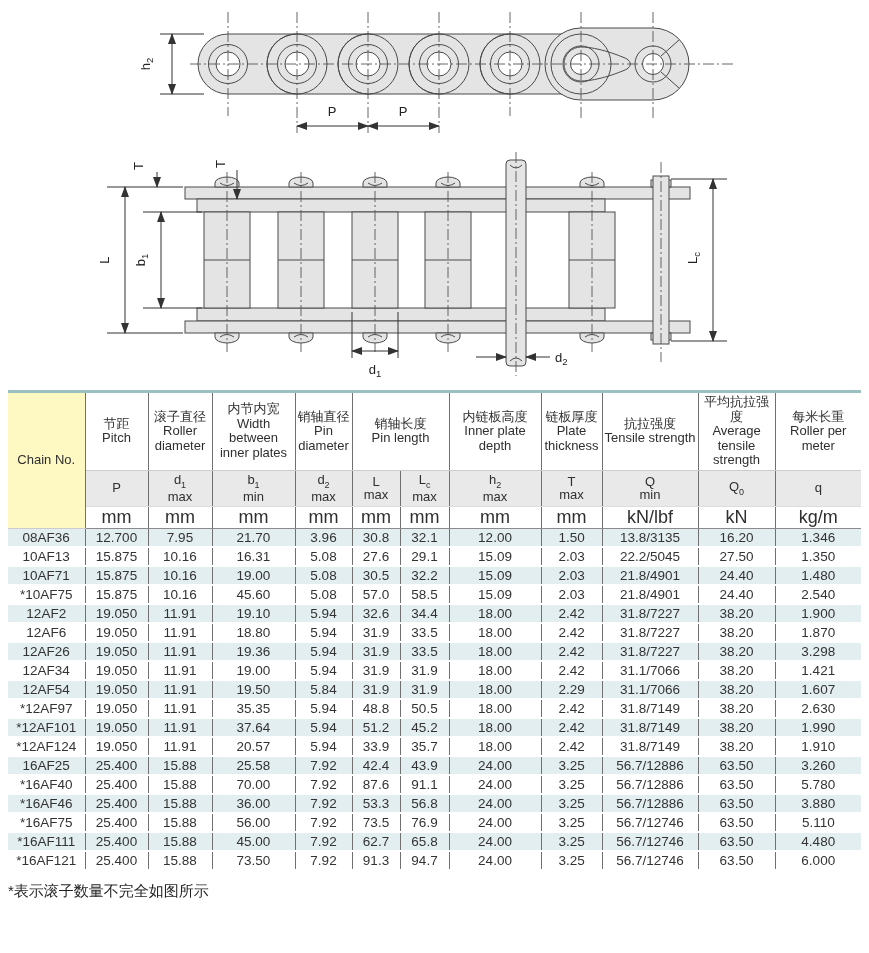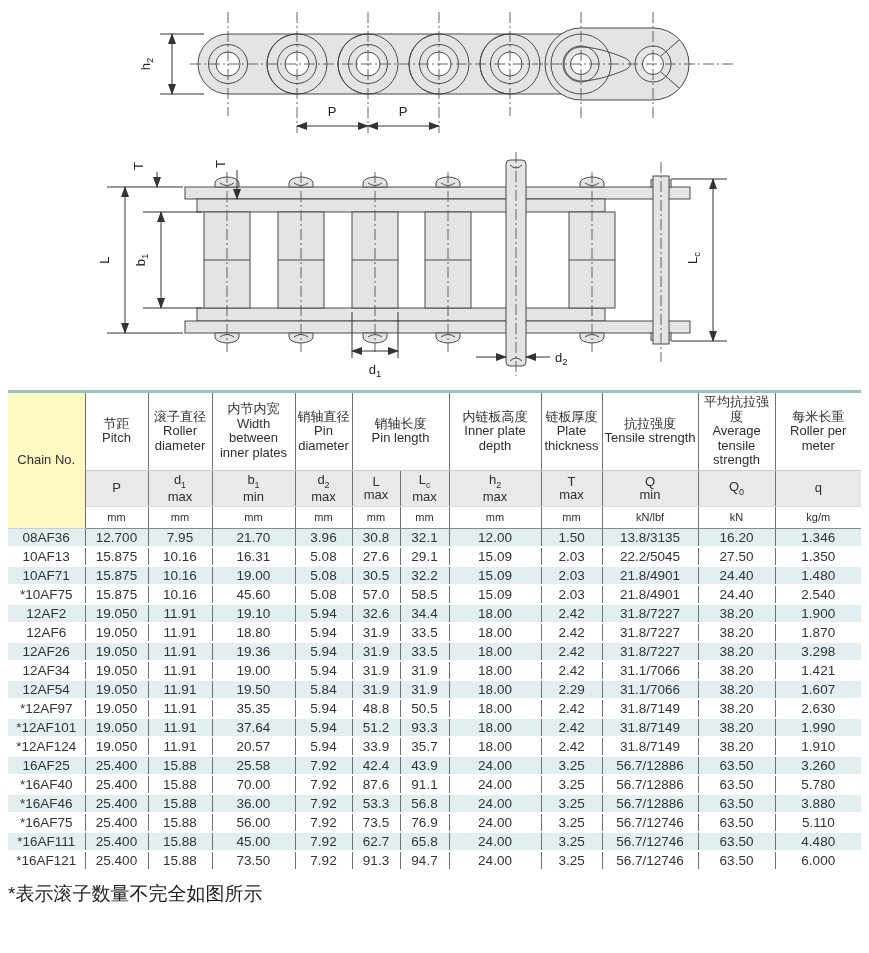--- a/index.html
+++ b/index.html
@@ -30,26 +30,26 @@
     font-weight:normal; padding:0;
   }
   table.spec tr > *:first-child { border-left:none; }
   table.spec tr > *:last-child  { border-right:none; }
   th.chain-th { font-size:13.5px; background:#fef9c3; border-bottom:1px solid #8a8a8a; }
   tr.name-row th { height:66px; font-size:13px; line-height:1.12; border-bottom:1px solid #cccccc; padding:2px 1px; }
   tr.name-row .zh { font-size:13px; }
   tr.name-row .en { font-size:13px; }
   tr.sym-row th { height:36px; background:#e9e9e9; font-size:13px; line-height:1.05; border-bottom:1px solid #dcdcdc; }
   tr.sym-row sub { font-size:9px; }
-  tr.unit-row th { height:22px; font-size:11px; border-bottom:1px solid #8a8a8a; }
+  tr.unit-row th { height:22px; font-size:18px; border-bottom:1px solid #8a8a8a; }
   tbody td { font-size:13.5px; height:19px; padding:0 0 1px; border-bottom:2px solid #ffffff; color:#333; }
   tbody tr.tint td { background:#e3eef0; }
 
   .notes { margin:10px 0 0 8px; }
-  .notes p { margin:2px 0; font-size:19px; color:#1f1f1f; line-height:1.35; }
+  .notes p { margin:2px 0; font-size:15px; color:#1f1f1f; line-height:1.35; }
 </style>
 </head>
 <body>
 
 <div class="drawing-wrap" style="margin:6px 0 0 130px;">
 <svg width="680" height="138" viewBox="0 0 680 138">
   <defs>
     <marker id="ae" markerWidth="11" markerHeight="8" refX="10" refY="4" orient="auto" markerUnits="userSpaceOnUse">
       <path d="M0,0 L11,4 L0,8 Z" fill="#333"></path>
     </marker>
@@ -491,21 +491,21 @@
         <td>38.20</td>
         <td>2.630</td>
       </tr>
       <tr class="tint">
         <td>*12AF101</td>
         <td>19.050</td>
         <td>11.91</td>
         <td>37.64</td>
         <td>5.94</td>
         <td>51.2</td>
-        <td>93.3</td>
+        <td>45.2</td>
         <td>18.00</td>
         <td>2.42</td>
         <td>31.8/7149</td>
         <td>38.20</td>
         <td>1.990</td>
       </tr>
       <tr>
         <td>*12AF124</td>
         <td>19.050</td>
         <td>11.91</td>

